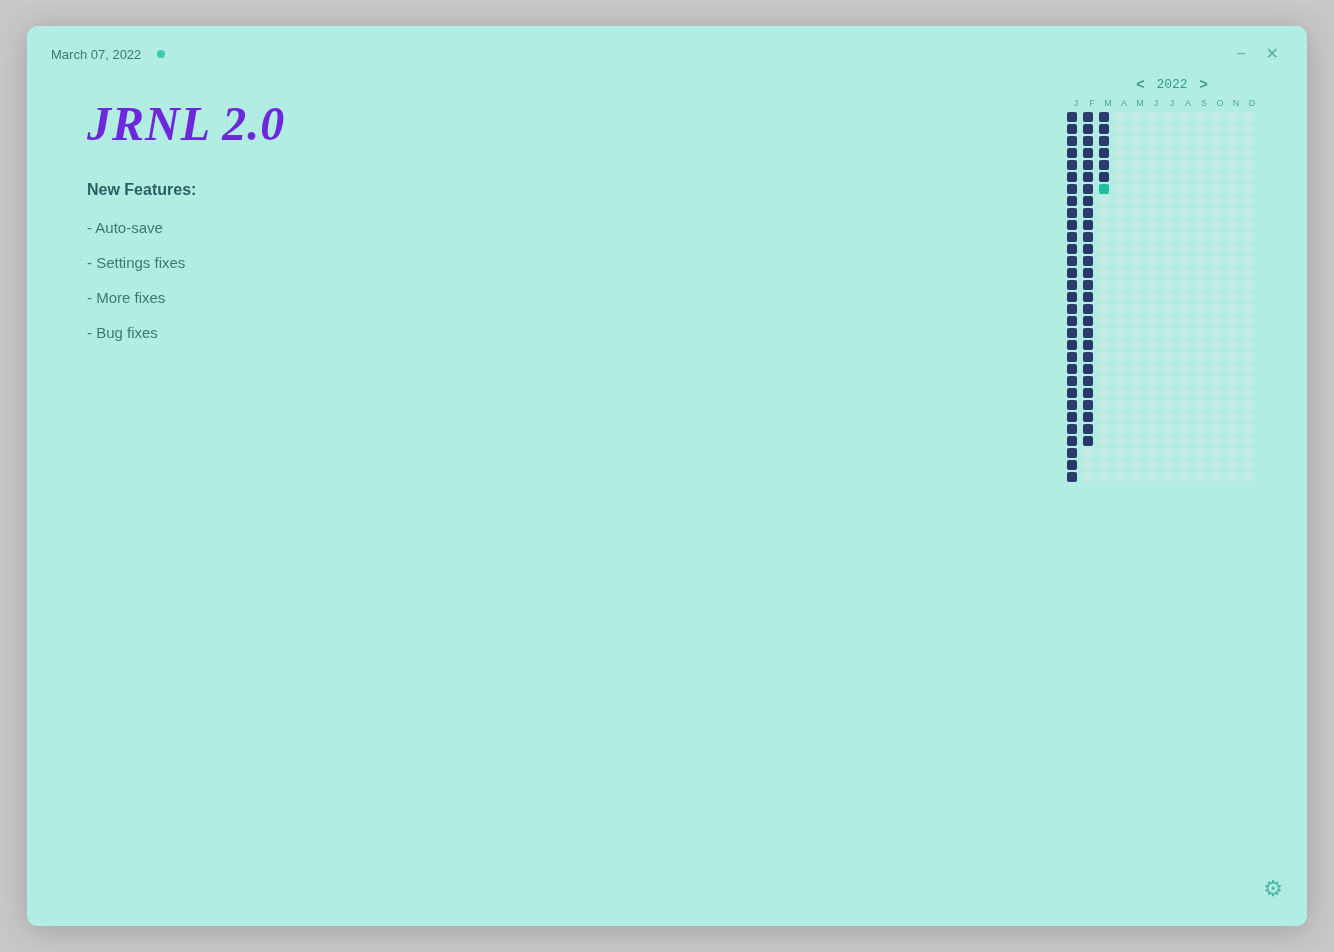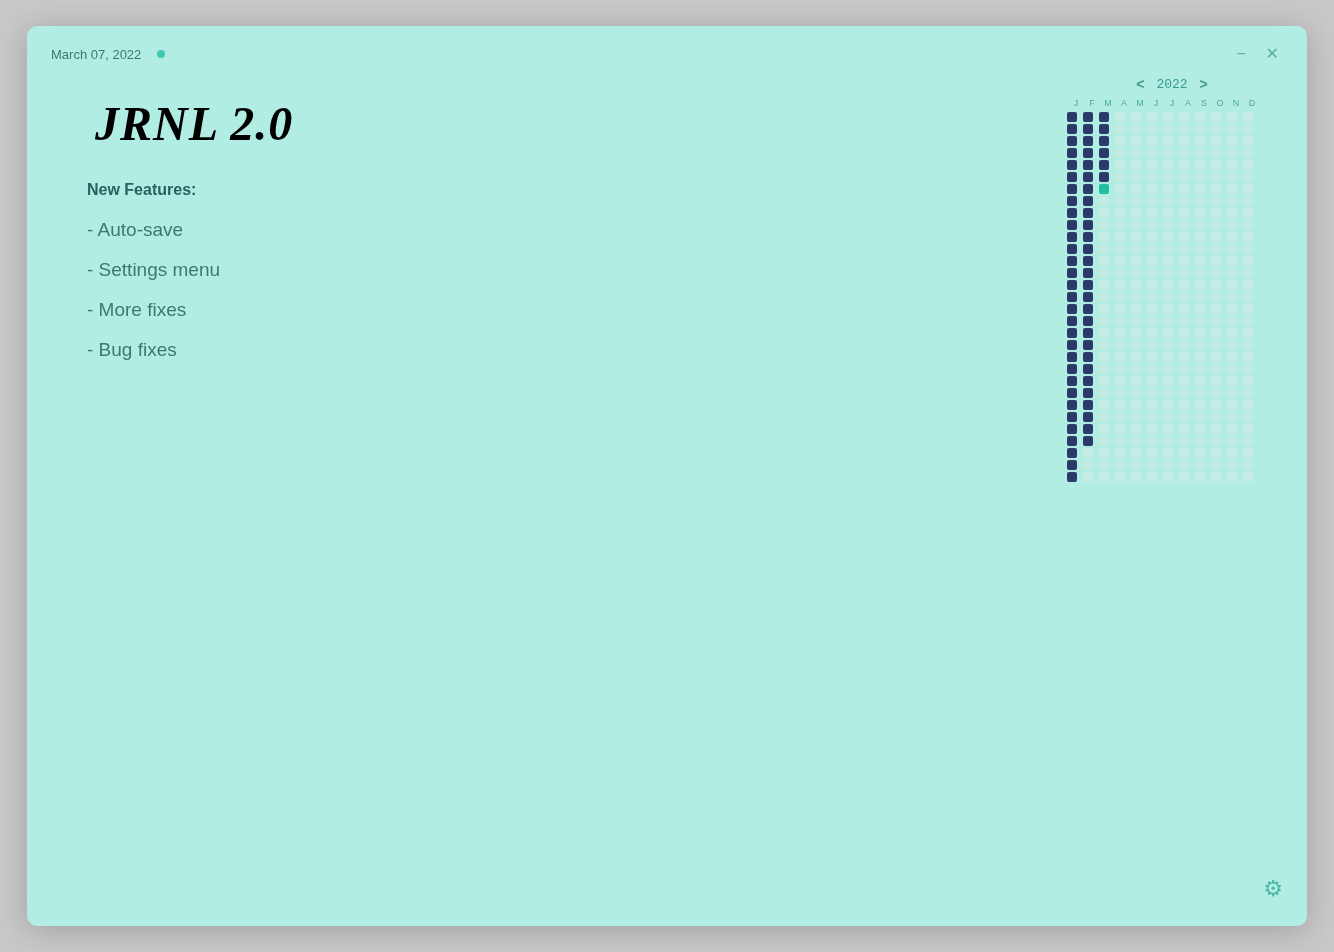--- a/index.html
+++ b/index.html
@@ -62,39 +62,38 @@
       padding: 2px 4px;
     }
     .main-title {
       position: absolute;
       top: 70px;
       left: 60px;
       font-family: 'Georgia', serif;
       font-style: italic;
       font-size: 48px;
       font-weight: bold;
-      color: #000000;
+      color: #6d28d9;
       letter-spacing: 1px;
-      margin-left: 8px;
     }
     .content {
       position: absolute;
       top: 155px;
       left: 60px;
     }
     .features-heading {
       font-family: Arial, sans-serif;
       font-size: 16px;
       font-weight: bold;
       color: #2a6060;
       margin-bottom: 20px;
     }
     .feature-item {
       font-family: Arial, sans-serif;
-      font-size: 19px;
+      font-size: 15px;
       color: #3a7a70;
       margin-bottom: 18px;
     }
     
     .calendar-container {
       position: absolute;
       top: 50px;
       right: 30px;
       width: 210px;
     }
@@ -177,21 +176,21 @@
       <button class="win-btn">−</button>
       <button class="win-btn">✕</button>
     </div>
   </div>
 
   <div class="main-title">JRNL 2.0</div>
 
   <div class="content">
     <div class="features-heading">New Features:</div>
     <div class="feature-item">- Auto-save</div>
-    <div class="feature-item">- Settings menu</div>
+    <div class="feature-item">- Settings fixes</div>
     <div class="feature-item">- More fixes</div>
     <div class="feature-item">- Bug fixes</div>
   </div>
 
   <div class="calendar-container">
     <div class="calendar-nav">
       <button class="nav-btn">&lt;</button>
       <span class="year-label">2022</span>
       <button class="nav-btn">&gt;</button>
     </div>

